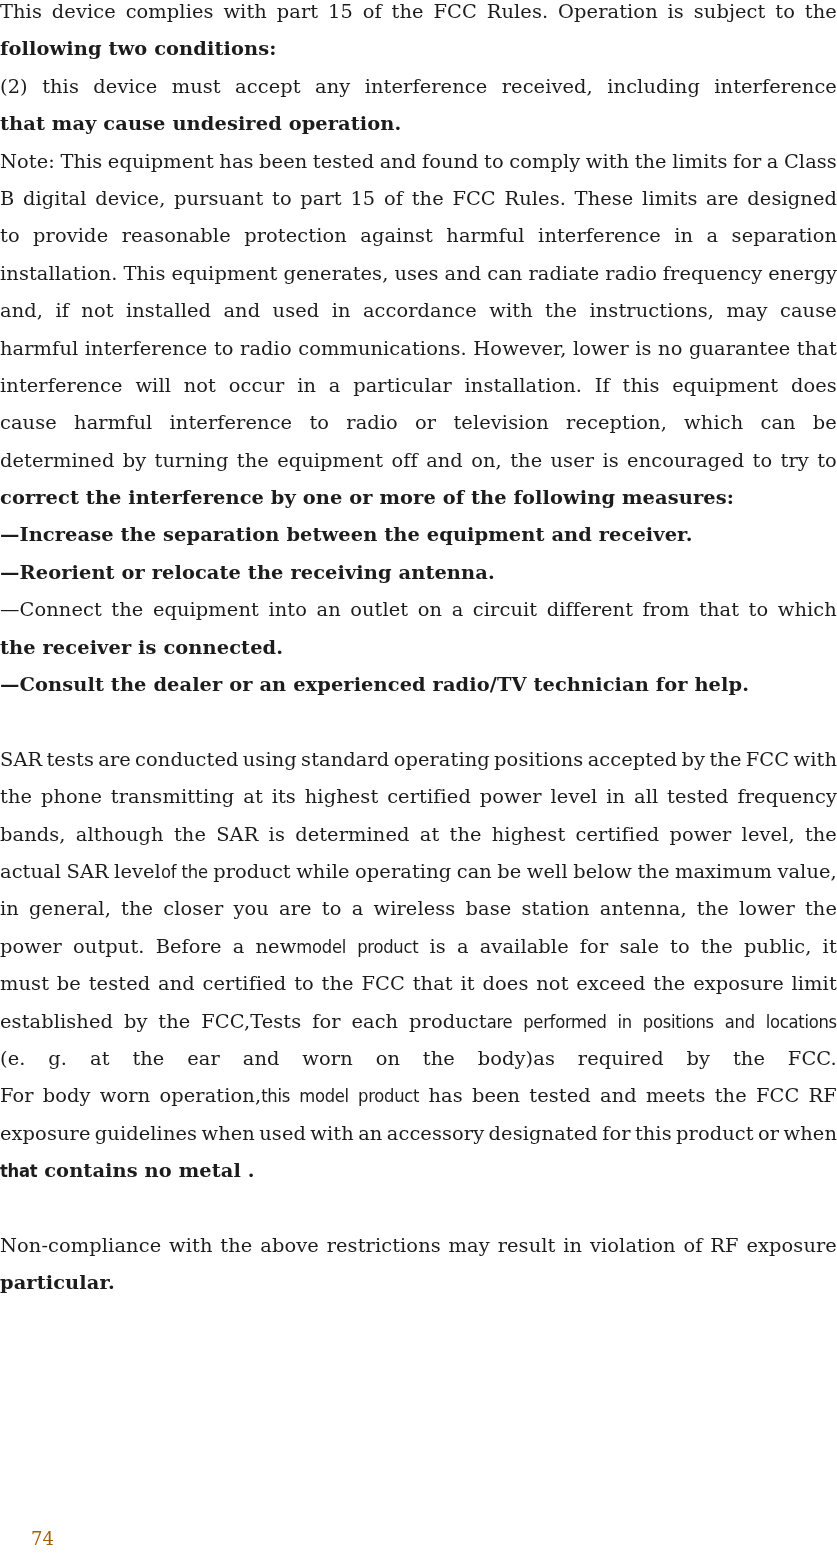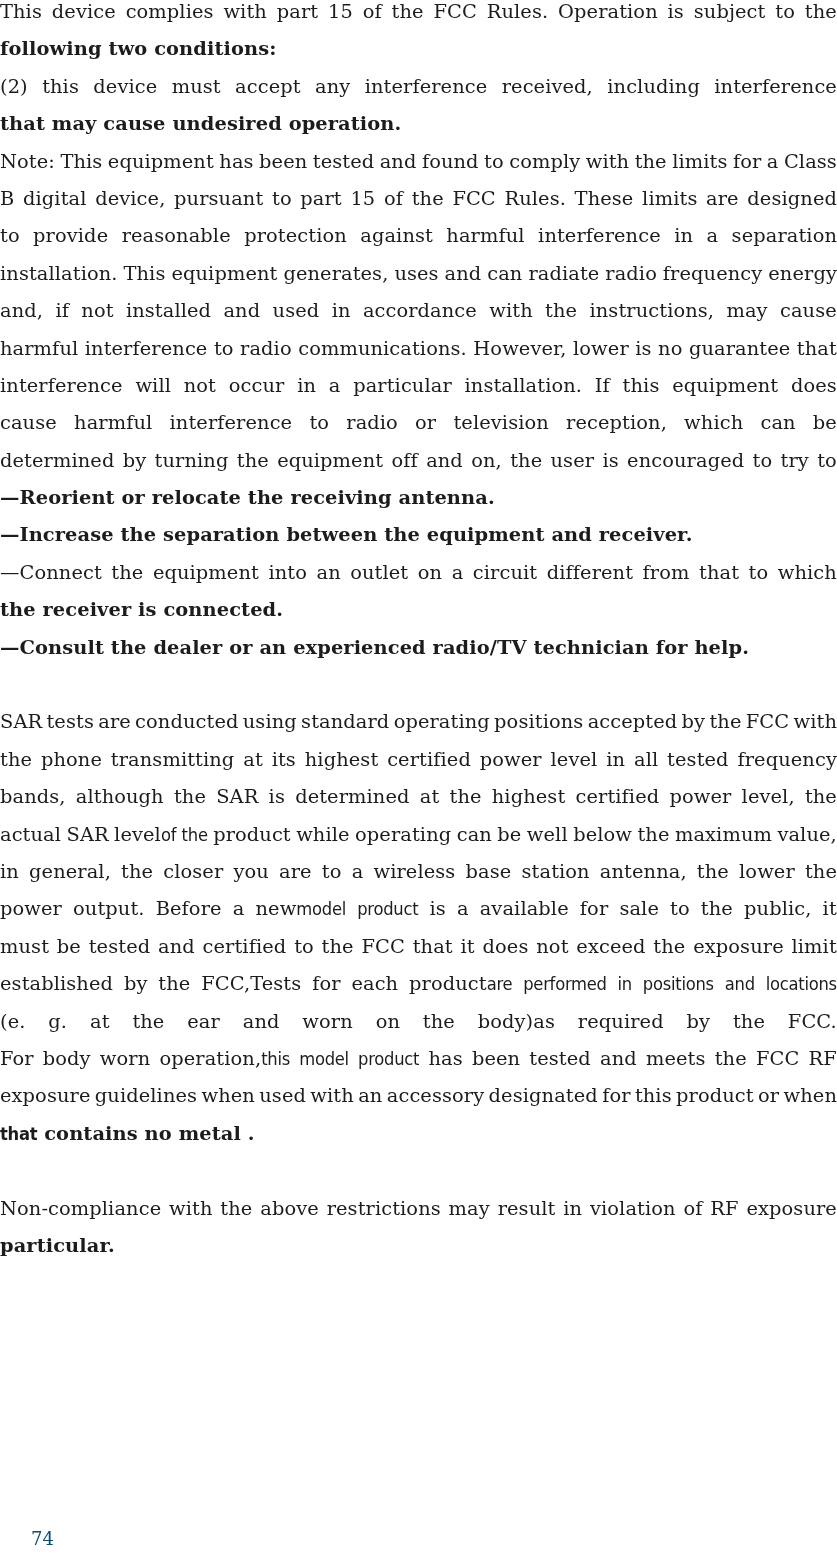--- a/index.html
+++ b/index.html
@@ -68,21 +68,21 @@
   .blank-line {
     height: 37.4px;
     width: 837px;
   }
 
   .page-number {
     position: absolute;
     left: 31px;
     top: 1528px;
     font-size: 18px;
-    color: #0c4a6e;
+    color: #a16207;
     font-family: "DejaVu Serif", "Liberation Serif", serif;
   }
 
   
   .scan-tint {
     position: absolute;
     inset: 0;
     pointer-events: none;
     background: transparent;
   }
@@ -104,25 +104,26 @@
     <div>
         <div class="line just"><span><span>Note:</span></span><span><span>This</span></span><span><span>equipment</span></span><span><span>has</span></span><span><span>been</span></span><span><span>tested</span></span><span><span>and</span></span><span><span>found</span></span><span><span>to</span></span><span><span>comply</span></span><span><span>with</span></span><span><span>the</span></span><span><span>limits</span></span><span><span>for</span></span><span><span>a</span></span><span><span>Class</span></span></div>
         <div class="line just"><span><span>B</span></span><span><span>digital</span></span><span><span>device,</span></span><span><span>pursuant</span></span><span><span>to</span></span><span><span>part</span></span><span><span>15</span></span><span><span>of</span></span><span><span>the</span></span><span><span>FCC</span></span><span><span>Rules.</span></span><span><span>These</span></span><span><span>limits</span></span><span><span>are</span></span><span><span>designed</span></span></div>
         <div class="line just"><span><span>to</span></span><span><span>provide</span></span><span><span>reasonable</span></span><span><span>protection</span></span><span><span>against</span></span><span><span>harmful</span></span><span><span>interference</span></span><span><span>in</span></span><span><span>a</span></span><span><span>separation</span></span></div>
         <div class="line just"><span><span>installation.</span></span><span><span>This</span></span><span><span>equipment</span></span><span><span>generates,</span></span><span><span>uses</span></span><span><span>and</span></span><span><span>can</span></span><span><span>radiate</span></span><span><span>radio</span></span><span><span>frequency</span></span><span><span>energy</span></span></div>
         <div class="line just"><span><span>and,</span></span><span><span>if</span></span><span><span>not</span></span><span><span>installed</span></span><span><span>and</span></span><span><span>used</span></span><span><span>in</span></span><span><span>accordance</span></span><span><span>with</span></span><span><span>the</span></span><span><span>instructions,</span></span><span><span>may</span></span><span><span>cause</span></span></div>
         <div class="line just"><span><span>harmful</span></span><span><span>interference</span></span><span><span>to</span></span><span><span>radio</span></span><span><span>communications.</span></span><span><span>However,</span></span><span><span>lower</span></span><span><span>is</span></span><span><span>no</span></span><span><span>guarantee</span></span><span><span>that</span></span></div>
         <div class="line just"><span><span>interference</span></span><span><span>will</span></span><span><span>not</span></span><span><span>occur</span></span><span><span>in</span></span><span><span>a</span></span><span><span>particular</span></span><span><span>installation.</span></span><span><span>If</span></span><span><span>this</span></span><span><span>equipment</span></span><span><span>does</span></span></div>
         <div class="line just"><span><span>cause</span></span><span><span>harmful</span></span><span><span>interference</span></span><span><span>to</span></span><span><span>radio</span></span><span><span>or</span></span><span><span>television</span></span><span><span>reception,</span></span><span><span>which</span></span><span><span>can</span></span><span><span>be</span></span></div>
         <div class="line just"><span><span>determined</span></span><span><span>by</span></span><span><span>turning</span></span><span><span>the</span></span><span><span>equipment</span></span><span><span>off</span></span><span><span>and</span></span><span><span>on,</span></span><span><span>the</span></span><span><span>user</span></span><span><span>is</span></span><span><span>encouraged</span></span><span><span>to</span></span><span><span>try</span></span><span><span>to</span></span></div>
+        <div class="line flush"><span>correct the interference by one or more of the following measures:</span></div>
       </div>
 
     <div>
+        <div class="line flush"><span>—Increase the separation between the equipment and receiver.</span></div>
         <div class="line flush"><span>—Reorient or relocate the receiving antenna.</span></div>
-        <div class="line flush"><span>—Increase the separation between the equipment and receiver.</span></div>
         <div class="line just"><span><span>—Connect</span></span><span><span>the</span></span><span><span>equipment</span></span><span><span>into</span></span><span><span>an</span></span><span><span>outlet</span></span><span><span>on</span></span><span><span>a</span></span><span><span>circuit</span></span><span><span>different</span></span><span><span>from</span></span><span><span>that</span></span><span><span>to</span></span><span><span>which</span></span></div>
         <div class="line flush"><span>the receiver is connected.</span></div>
         <div class="line flush"><span>—Consult the dealer or an experienced radio/TV technician for help.</span></div>
       </div>
 
     <div class="blank-line"></div>
 
     <div>
         <div class="line just"><span><span>SAR</span></span><span><span>tests</span></span><span><span>are</span></span><span><span>conducted</span></span><span><span>using</span></span><span><span>standard</span></span><span><span>operating</span></span><span><span>positions</span></span><span><span>accepted</span></span><span><span>by</span></span><span><span>the</span></span><span><span>FCC</span></span><span><span>with</span></span></div>
         <div class="line just"><span><span>the</span></span><span><span>phone</span></span><span><span>transmitting</span></span><span><span>at</span></span><span><span>its</span></span><span><span>highest</span></span><span><span>certified</span></span><span><span>power</span></span><span><span>level</span></span><span><span>in</span></span><span><span>all</span></span><span><span>tested</span></span><span><span>frequency</span></span></div>

